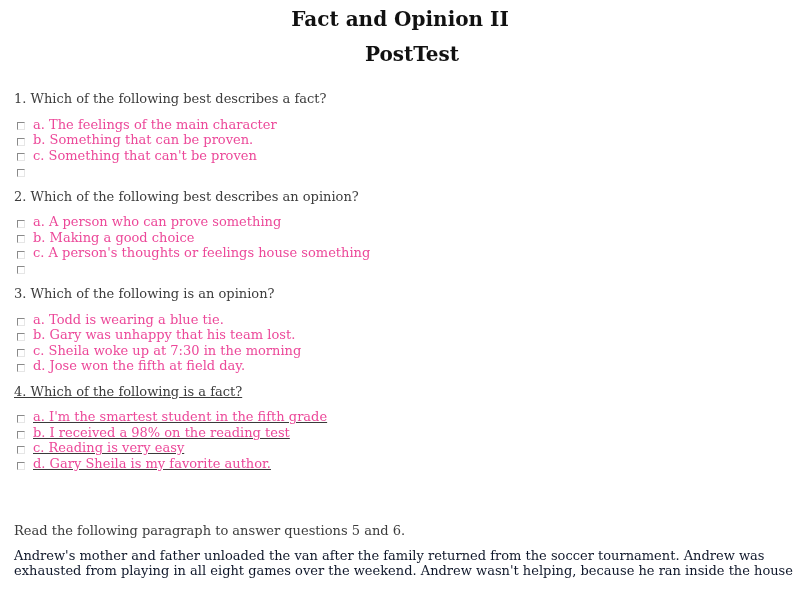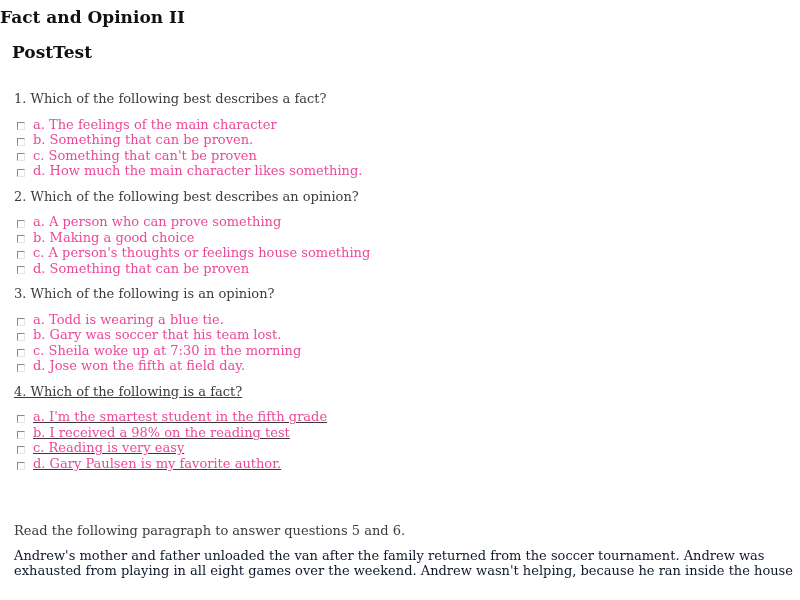--- a/index.html
+++ b/index.html
@@ -12,24 +12,25 @@
     }
     body {
       font-family: "DejaVu Serif", serif;
       color: #3a3a3a;
       position: relative;
     }
     .title {
       position: absolute;
       left: 0;
       width: 800px;
+      text-align: center;
       font-family: "DejaVu Serif", serif;
       font-weight: bold;
       color: #111111;
-      font-size: 17px;
+      font-size: 20px;
       margin: 0;
     }
     #title-main { top: 7px; }
     #title-sub { top: 42px; padding-left: 12px; }
     .content {
       position: absolute;
       left: 7px;
       top: 91px;
       width: 790px;
       font-size: 13px;
@@ -100,21 +101,20 @@
       <li class="option">
           <span class="radio"></span>
           <span>b. Something that can be proven.</span>
         </li>
       <li class="option">
           <span class="radio"></span>
           <span>c. Something that can't be proven</span>
         </li>
       <li class="option">
           <span class="radio"></span>
-          <span>d. How much the main character likes something.</span>
         </li>
     </ul>
   </div>
 
   <div class="question">
     <p class="q-text">2. Which of the following best describes an opinion?</p>
     <ul class="options">
       <li class="option">
           <span class="radio"></span>
           <span>a. A person who can prove something</span>
@@ -122,35 +122,34 @@
       <li class="option">
           <span class="radio"></span>
           <span>b. Making a good choice</span>
         </li>
       <li class="option">
           <span class="radio"></span>
           <span>c. A person's thoughts or feelings house something</span>
         </li>
       <li class="option">
           <span class="radio"></span>
-          <span>d. Something that can be proven</span>
         </li>
     </ul>
   </div>
 
   <div class="question">
     <p class="q-text">3. Which of the following is an opinion?</p>
     <ul class="options">
       <li class="option">
           <span class="radio"></span>
           <span>a. Todd is wearing a blue tie.</span>
         </li>
       <li class="option">
           <span class="radio"></span>
-          <span>b. Gary was soccer that his team lost.</span>
+          <span>b. Gary was unhappy that his team lost.</span>
         </li>
       <li class="option">
           <span class="radio"></span>
           <span>c. Sheila woke up at 7:30 in the morning</span>
         </li>
       <li class="option">
           <span class="radio"></span>
           <span>d. Jose won the fifth at field day.</span>
         </li>
     </ul>
@@ -166,21 +165,21 @@
       <li class="option">
           <span class="radio"></span>
           <span>b. I received a 98% on the reading test</span>
         </li>
       <li class="option">
           <span class="radio"></span>
           <span>c. Reading is very easy</span>
         </li>
       <li class="option">
           <span class="radio"></span>
-          <span>d. Gary Paulsen is my favorite author.</span>
+          <span>d. Gary Sheila is my favorite author.</span>
         </li>
     </ul>
   </div>
 
   <div class="spacer"></div>
 
   <p class="instructions">Read the following paragraph to answer questions 5 and 6.</p>
   <p class="passage">Andrew's mother and father unloaded the van after the family returned from the soccer tournament. Andrew was exhausted from playing in all eight games over the weekend. Andrew wasn't helping, because he ran inside the house</p>
 </div>
 

